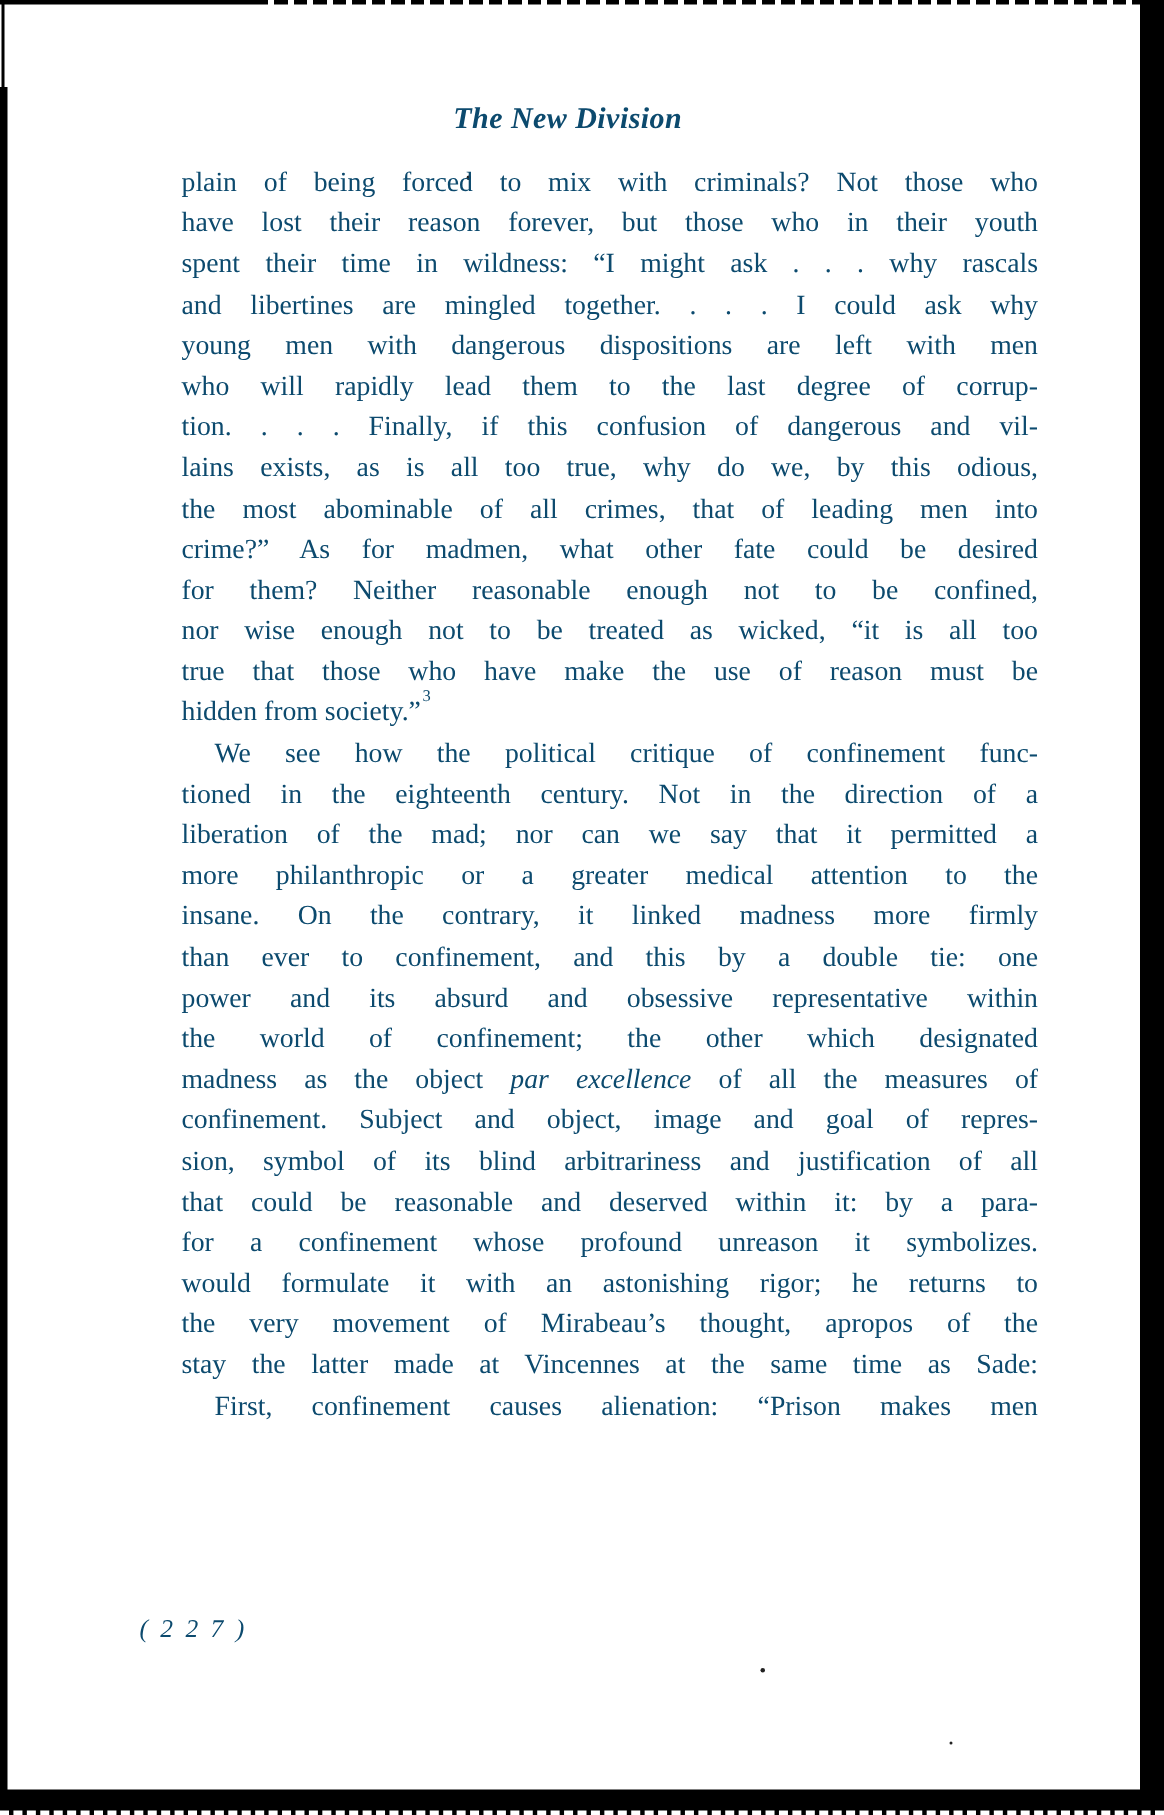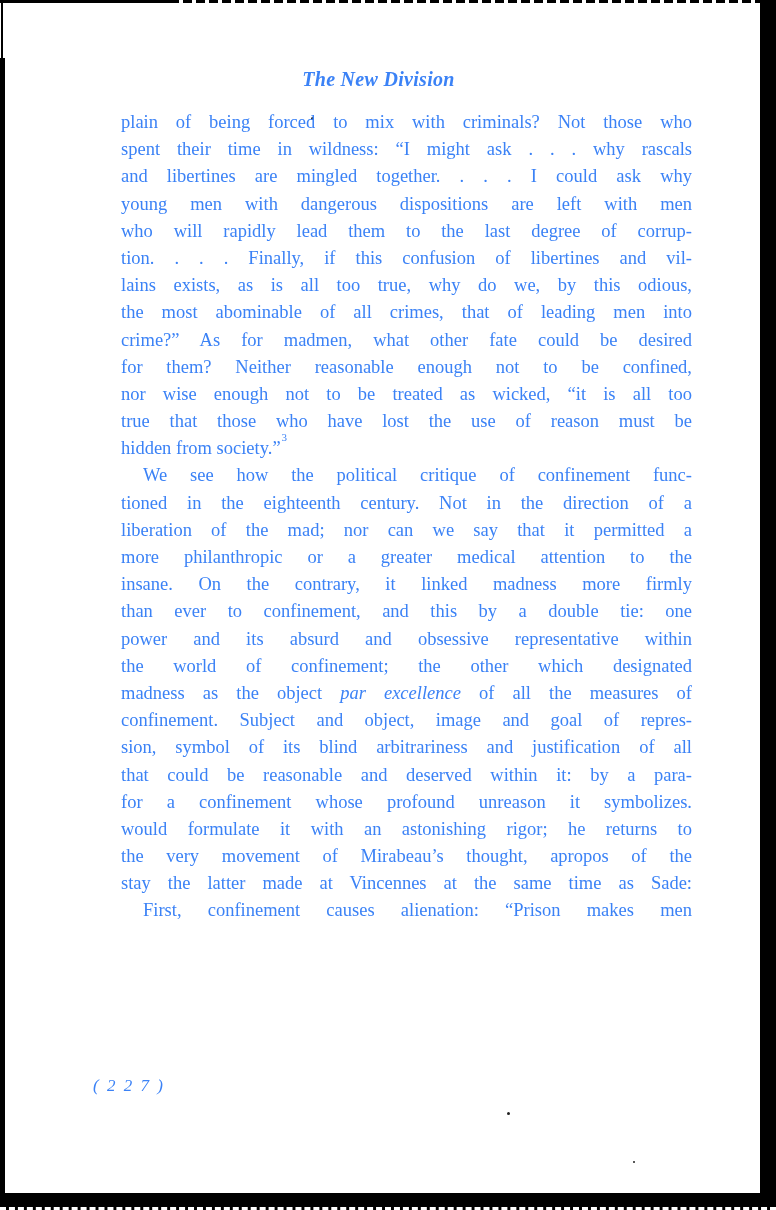--- a/index.html
+++ b/index.html
@@ -2,21 +2,21 @@
 <html><head>
 <meta charset="utf-8">
 <style>
   html,body{margin:0;padding:0;background:#888;}
   .page{
     position:relative;
     width:776px;height:1210px;
     background:#ffffff;
     overflow:hidden;
     font-family:"Liberation Serif","DejaVu Serif",serif;
-    color:#3b82f6;
+    color:#0c4a6e;
   }
   
   .frame-top{position:absolute;left:0;top:0;width:170px;height:3px;background:#000;}
   .frame-top-dashed{
     position:absolute;left:170px;top:0;width:606px;height:3px;
     background:repeating-linear-gradient(90deg,#000 0 9px,transparent 9px 13px);
   }
   .frame-left-thin{position:absolute;left:1px;top:0;width:2px;height:62px;background:#000;}
   .frame-left{position:absolute;left:0;top:58px;width:5px;height:1152px;background:#000;}
   .frame-right{position:absolute;right:0;top:0;width:16px;height:1210px;background:#000;}
@@ -75,31 +75,32 @@
   <div class="frame-bottom"></div>
 
   <div class="speck s1"></div>
   <div class="speck s2"></div>
   <div class="speck s3"></div>
 
   <div class="running-head">The New Division</div>
 
   <div class="body-text">
       <div class="line"><span>plain of being forced to mix with criminals? Not those who</span></div>
+      <div class="line"><span>have lost their reason forever, but those who in their youth</span></div>
       <div class="line"><span>spent their time in wildness: “I might ask . . . why rascals</span></div>
       <div class="line"><span>and libertines are mingled together. . . . I could ask why</span></div>
       <div class="line"><span>young men with dangerous dispositions are left with men</span></div>
       <div class="line"><span>who will rapidly lead them to the last degree of corrup-</span></div>
-      <div class="line"><span>tion. . . . Finally, if this confusion of libertines and vil-</span></div>
+      <div class="line"><span>tion. . . . Finally, if this confusion of dangerous and vil-</span></div>
       <div class="line"><span>lains exists, as is all too true, why do we, by this odious,</span></div>
       <div class="line"><span>the most abominable of all crimes, that of leading men into</span></div>
       <div class="line"><span>crime?” As for madmen, what other fate could be desired</span></div>
       <div class="line"><span>for them? Neither reasonable enough not to be confined,</span></div>
       <div class="line"><span>nor wise enough not to be treated as wicked, “it is all too</span></div>
-      <div class="line"><span>true that those who have lost the use of reason must be</span></div>
+      <div class="line"><span>true that those who have make the use of reason must be</span></div>
       <div class="line para-end"><span>hidden from society.”</span><sup class="fn">3</sup></div>
       <div class="line indent"><span>We see how the political critique of confinement func-</span></div>
       <div class="line"><span>tioned in the eighteenth century. Not in the direction of a</span></div>
       <div class="line"><span>liberation of the mad; nor can we say that it permitted a</span></div>
       <div class="line"><span>more philanthropic or a greater medical attention to the</span></div>
       <div class="line"><span>insane. On the contrary, it linked madness more firmly</span></div>
       <div class="line"><span>than ever to confinement, and this by a double tie: one</span></div>
       <div class="line"><span>power and its absurd and obsessive representative within</span></div>
       <div class="line"><span>the world of confinement; the other which designated</span></div>
       <div class="line"><span>madness as the object </span><span class="it">par excellence</span><span> of all the measures of</span></div>

